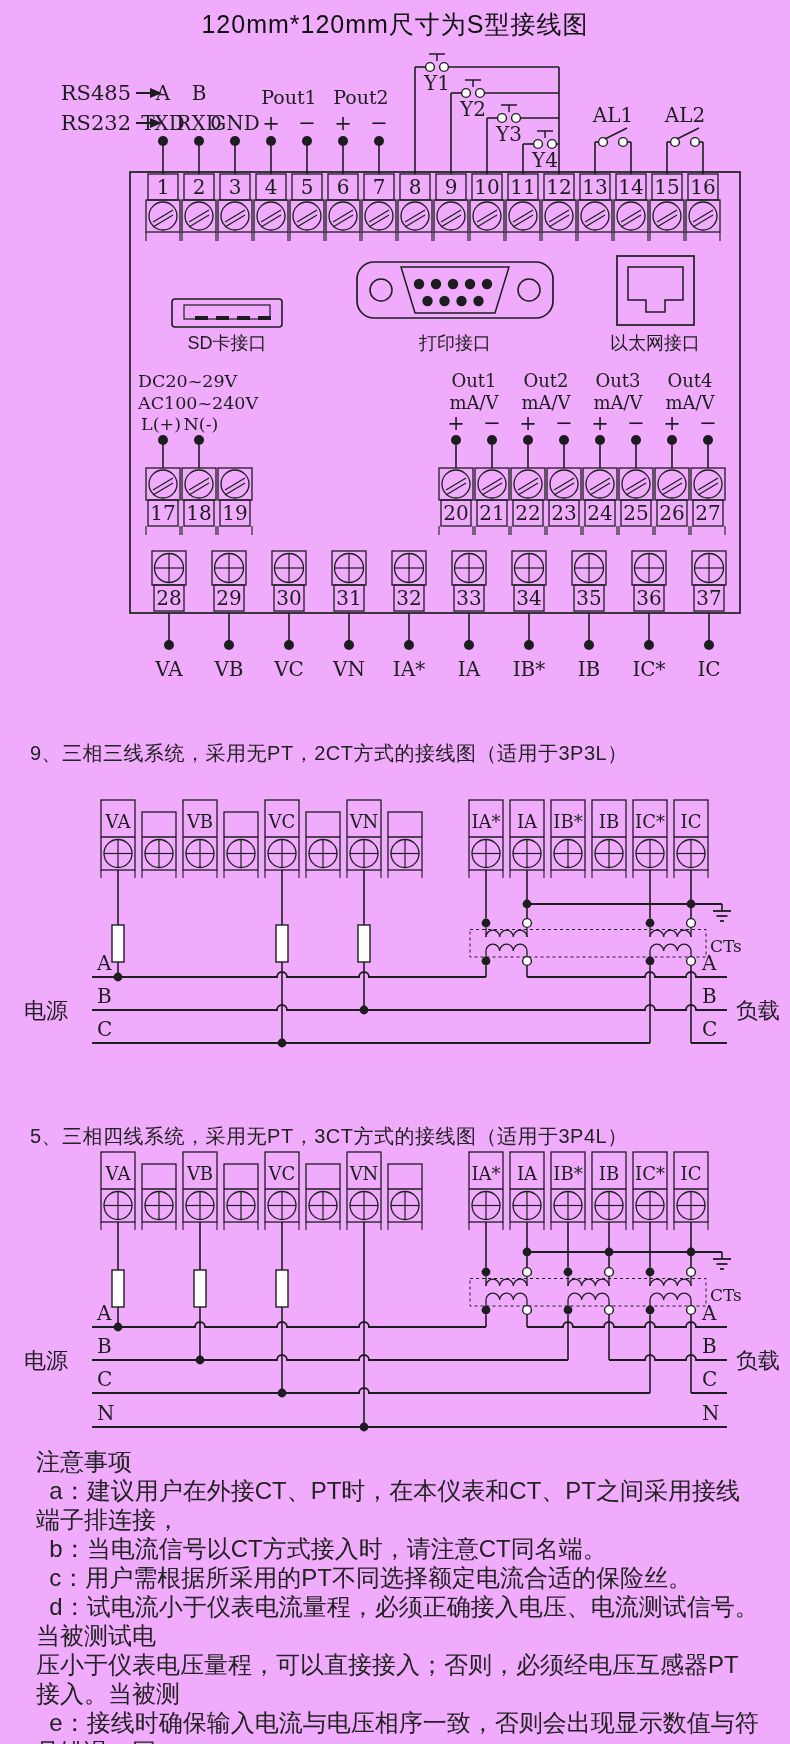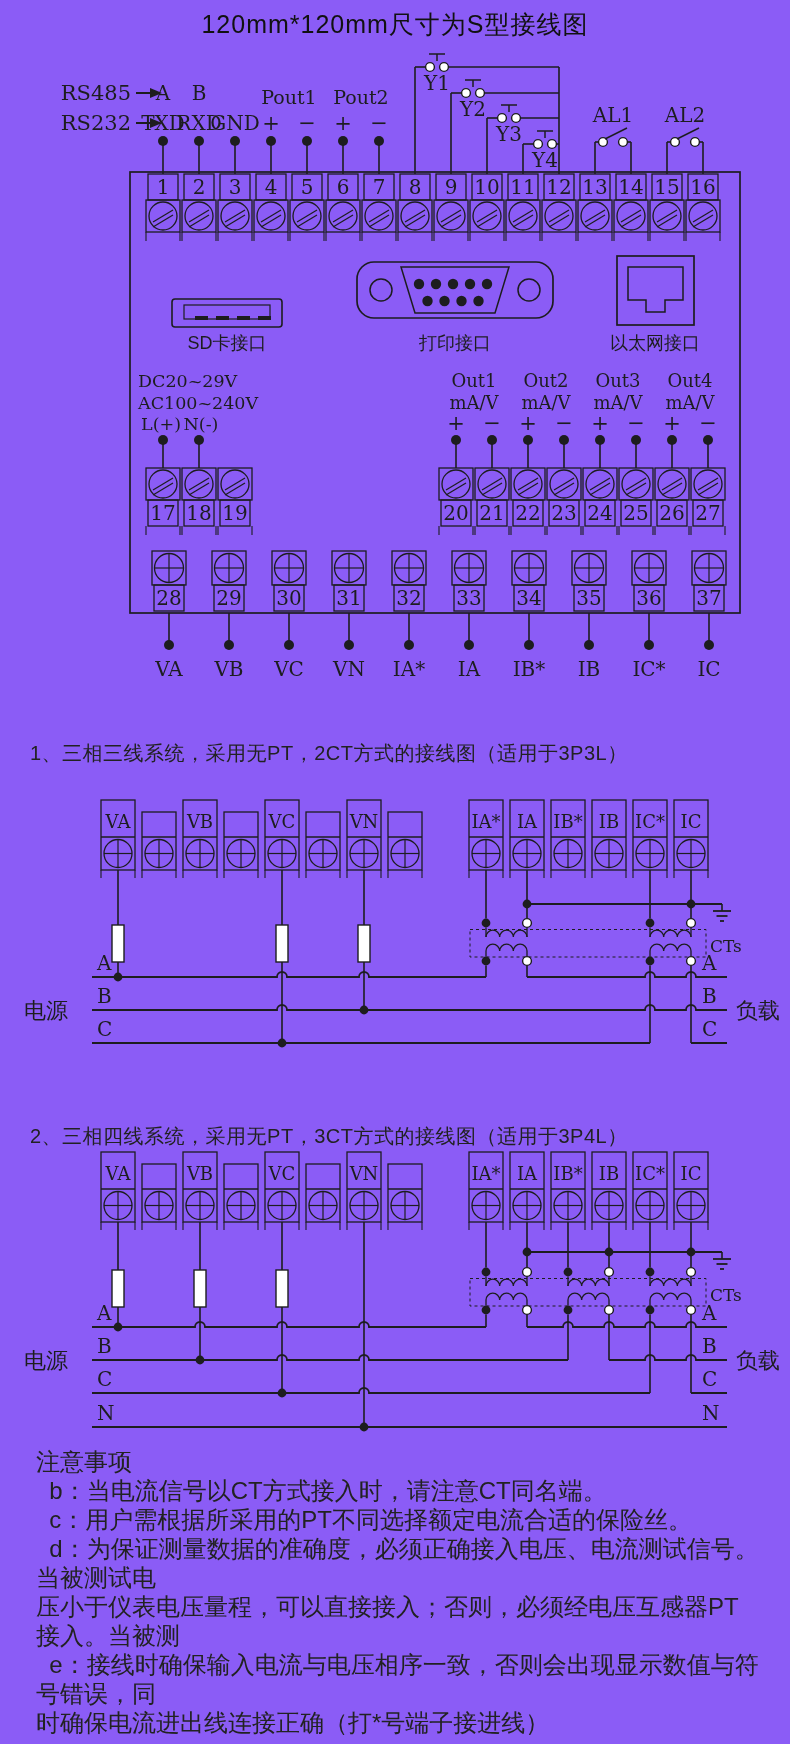--- a/index.html
+++ b/index.html
@@ -1,16 +1,16 @@
 <!DOCTYPE html>
 <html><head>
 <meta charset="utf-8">
 <style>
   html,body{margin:0;padding:0;background:#fff;}
-  .page{position:relative;width:790px;height:1744px;background:#8b5cf6;overflow:hidden;
+  .page{position:relative;width:790px;height:1744px;background:#f0abfc;overflow:hidden;
         font-family:"Liberation Sans",sans-serif;color:#1d1d1f;}
   .title{position:absolute;top:8px;left:0;width:790px;text-align:center;
          font-size:25px;font-weight:500;letter-spacing:1px;color:#111;}
   .section-heading{position:absolute;left:30px;font-size:20px;font-weight:500;color:#222;letter-spacing:0.5px;}
   #heading1{top:740px;}
   #heading2{top:1123px;}
   .notes{position:absolute;left:36px;top:1447px;width:726px;font-size:24px;
          line-height:29px;color:#222;}
   .notes div{white-space:pre-wrap;}
   svg{position:absolute;top:0;left:0;}
@@ -824,24 +824,25 @@
       <text x="702" y="1320" font-size="20" text-anchor="start" class="tserif">A</text>
       <text x="97" y="1353" font-size="20" text-anchor="start" class="tserif">B</text>
       <text x="702" y="1353" font-size="20" text-anchor="start" class="tserif">B</text>
       <text x="97" y="1386" font-size="20" text-anchor="start" class="tserif">C</text>
       <text x="702" y="1386" font-size="20" text-anchor="start" class="tserif">C</text>
       <text x="97" y="1420" font-size="20" text-anchor="start" class="tserif">N</text>
       <text x="702" y="1420" font-size="20" text-anchor="start" class="tserif">N</text>
       <text x="24" y="1368" font-size="22" text-anchor="start" class="tcjk">电源</text>
       <text x="736" y="1368" font-size="22" text-anchor="start" class="tcjk">负载</text>
     </svg>
-  <div class="section-heading" id="heading1">1、三相三线系统，采用无PT，2CT方式的接线图（适用于3P3L）</div>
-  <div class="section-heading" id="heading2">2、三相四线系统，采用无PT，3CT方式的接线图（适用于3P4L）</div>
+  <div class="section-heading" id="heading1">9、三相三线系统，采用无PT，2CT方式的接线图（适用于3P3L）</div>
+  <div class="section-heading" id="heading2">5、三相四线系统，采用无PT，3CT方式的接线图（适用于3P4L）</div>
   <div class="notes" id="notes">
     <div>注意事项</div>
+  <div>  a：建议用户在外接CT、PT时，在本仪表和CT、PT之间采用接线端子排连接，</div>
       <div>  b：当电流信号以CT方式接入时，请注意CT同名端。</div>
       <div>  c：用户需根据所采用的PT不同选择额定电流合适的保险丝。</div>
-      <div>  d：为保证测量数据的准确度，必须正确接入电压、电流测试信号。当被测试电</div>
+      <div>  d：试电流小于仪表电流量程，必须正确接入电压、电流测试信号。当被测试电</div>
       <div>压小于仪表电压量程，可以直接接入；否则，必须经电压互感器PT接入。当被测</div>
       <div>  e：接线时确保输入电流与电压相序一致，否则会出现显示数值与符号错误，同</div>
       <div>时确保电流进出线连接正确（打*号端子接进线）</div>
     </div>
 </div>
 
 </body></html>

